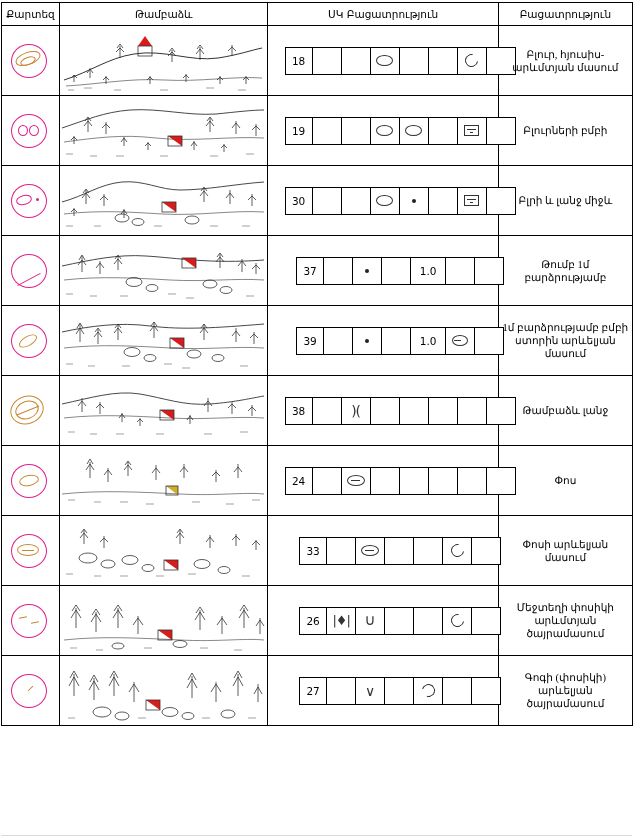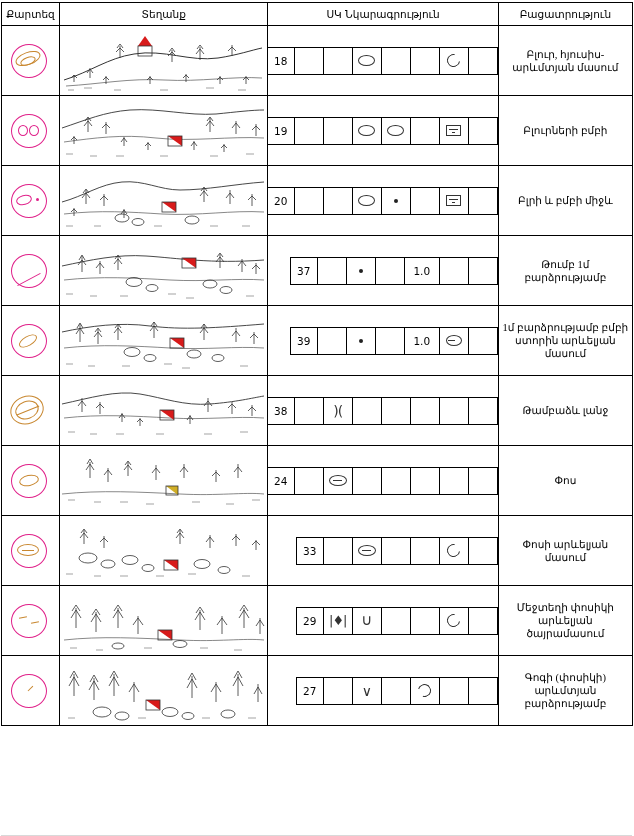--- a/index.html
+++ b/index.html
@@ -88,21 +88,21 @@
     position: relative;
     width: 206px;
     height: 66px;
     overflow: hidden;
   }
   .pic svg { display: block; }
 
   
   .sym-wrap {
     display: flex;
-    justify-content: flex-end;
+    justify-content: center;
     align-items: center;
     height: 66px;
     padding-left: 34px;
   }
   .strip {
     display: flex;
     border: 1px solid #000;
     background: #fff;
     height: 26px;
   }
@@ -214,22 +214,22 @@
   <table class="legend">
     <colgroup>
       <col class="c-terrain">
         <col class="c-pic">
         <col class="c-sym">
         <col class="c-desc">
     </colgroup>
     <thead>
       <tr>
         <th>Քարտեզ</th>
-        <th>Տեղանք</th>
-        <th>ՍԿ Նկարագրություն</th>
+        <th>Թամբաձև</th>
+        <th>ՍԿ Բացատրություն</th>
         <th>Բացատրություն</th>
       </tr>
     </thead>
     <tbody>
 
       <tr>
         <td class="row-cell">
           <div class="terrain">
             <div class="ring"></div>
             <div class="inner-oval" style="left:13px;top:24px;width:26px;height:13px;transform:rotate(-20deg);"></div>
@@ -374,39 +374,39 @@
               </g>
               <g stroke="#666" stroke-width="0.6">
                 <path d="M6 58 l7 0 M34 58 l7 0 M94 58 l8 0 M150 58 l8 0 M182 58 l8 0"></path>
               </g>
             </svg>
           </div>
         </td>
         <td class="row-cell">
           <div class="sym-wrap">
             <div class="strip">
-              <div class="cellbox num">20</div>
+              <div class="cellbox num">30</div>
               <div class="cellbox"></div>
               <div class="cellbox"></div>
               <div class="cellbox">
                   <span class="sh-oval"></span>
                 </div>
               <div class="cellbox">
                   <span class="sh-dot"></span>
                 </div>
               <div class="cellbox"></div>
               <div class="cellbox">
                   <span class="sh-dash"></span>
                 </div>
               <div class="cellbox"></div>
             </div>
           </div>
         </td>
         <td class="row-cell">
-          <div class="desc">Բլրի և բմբի միջև</div>
+          <div class="desc">Բլրի և լանջ միջև</div>
         </td>
       </tr>
 
       <tr>
         <td class="row-cell">
           <div class="terrain">
             <div class="ring"></div>
             <div class="tick" style="left:14px;top:41px;width:26px;height:1.2px;transform:rotate(-28deg);"></div>
           </div>
         </td>
@@ -702,38 +702,38 @@
               </g>
               <g stroke="#666" stroke-width="0.6">
                 <path d="M10 60 l7 0 M36 62 l7 0 M84 60 l8 0 M140 60 l8 0 M174 62 l8 0"></path>
               </g>
             </svg>
           </div>
         </td>
         <td class="row-cell">
           <div class="sym-wrap">
             <div class="strip">
-              <div class="cellbox num">29</div>
+              <div class="cellbox num">26</div>
               <div class="cellbox">
                   <span class="sh-gate">|♦|</span>
                 </div>
               <div class="cellbox">
                   <span class="sh-u">∪</span>
                 </div>
               <div class="cellbox"></div>
               <div class="cellbox"></div>
               <div class="cellbox">
                   <span class="sh-c-arrow"></span>
                 </div>
               <div class="cellbox"></div>
             </div>
           </div>
         </td>
         <td class="row-cell">
-          <div class="desc">Մեջտեղի փոսիկի արևելյան ծայրամասում</div>
+          <div class="desc">Մեջտեղի փոսիկի արևմտյան ծայրամասում</div>
         </td>
       </tr>
 
       <tr>
         <td class="row-cell">
           <div class="terrain">
             <div class="ring"></div>
             <div class="tick" style="left:25px;top:30px;width:7px;height:1.2px;background:#c8872f;transform:rotate(-45deg);"></div>
           </div>
         </td>
@@ -776,20 +776,20 @@
               <div class="cellbox"></div>
               <div class="cellbox">
                   <span class="sh-c-arrow" style="transform:rotate(150deg);"></span>
                 </div>
               <div class="cellbox"></div>
               <div class="cellbox"></div>
             </div>
           </div>
         </td>
         <td class="row-cell">
-          <div class="desc">Գոգի (փոսիկի) արևմտյան բարձրությամբ</div>
+          <div class="desc">Գոգի (փոսիկի) արևելյան ծայրամասում</div>
         </td>
       </tr>
 
     </tbody>
   </table>
   <div class="footline"></div>
 </div>
 
 </body></html>

